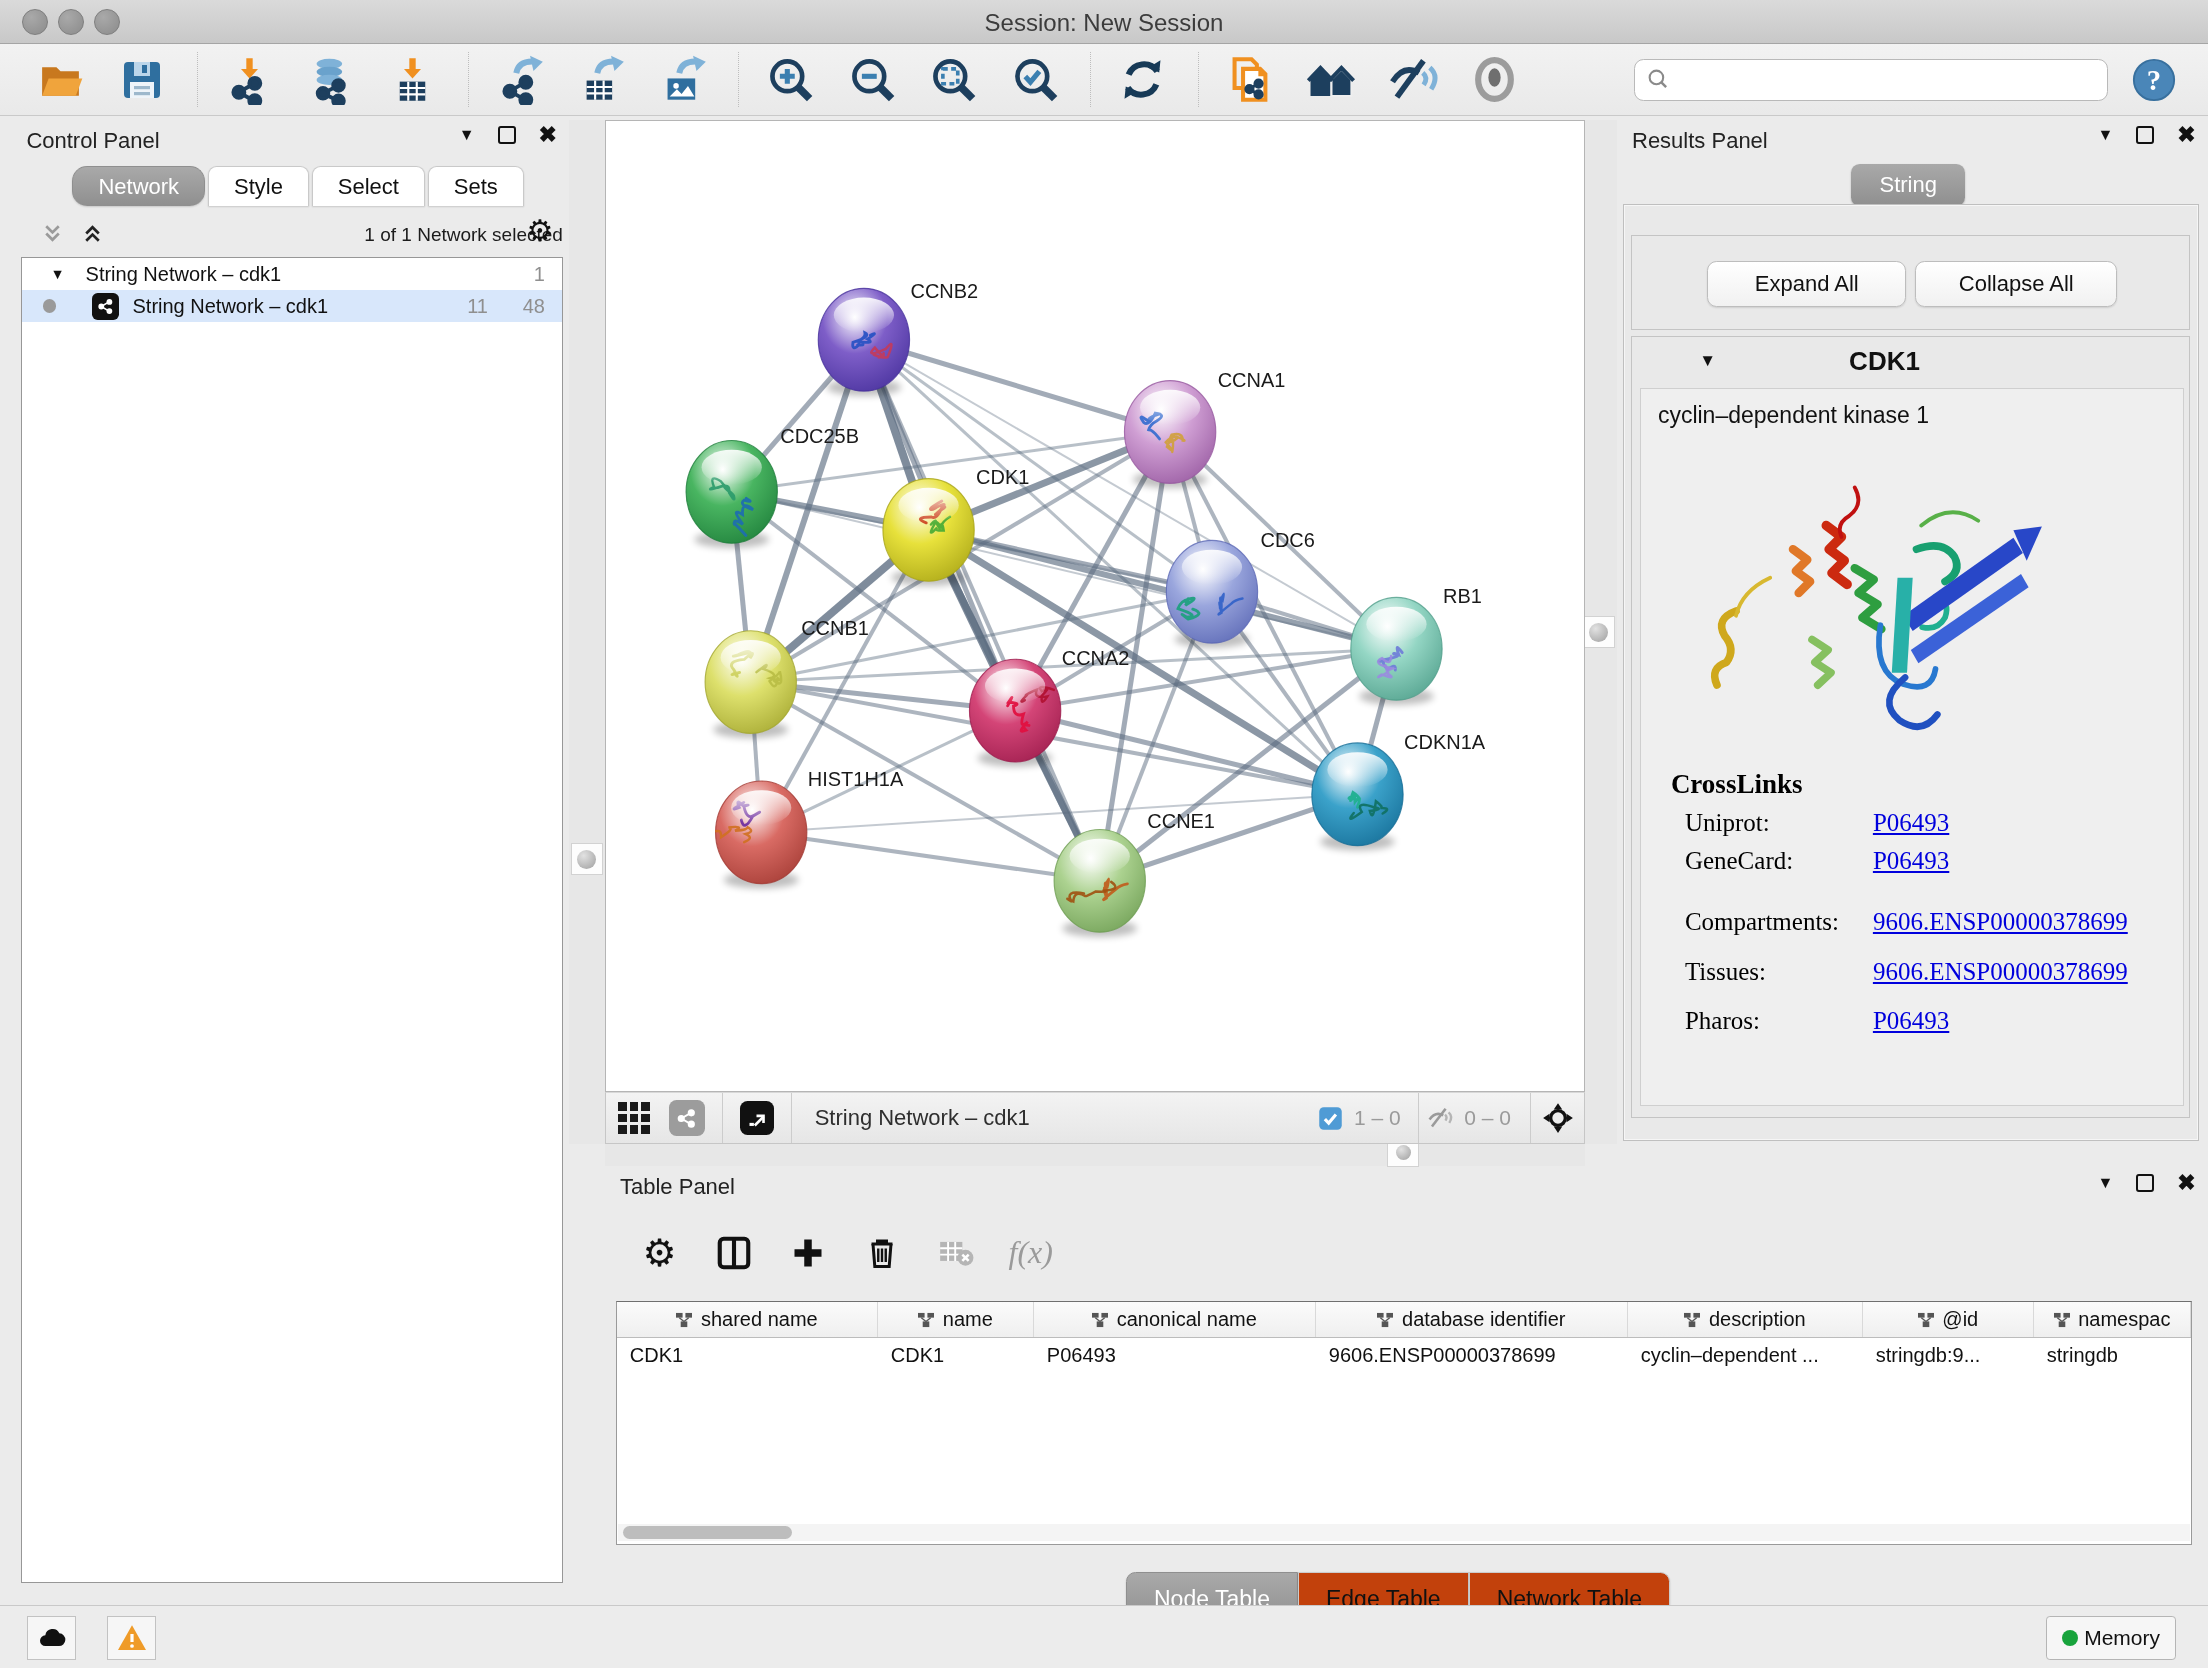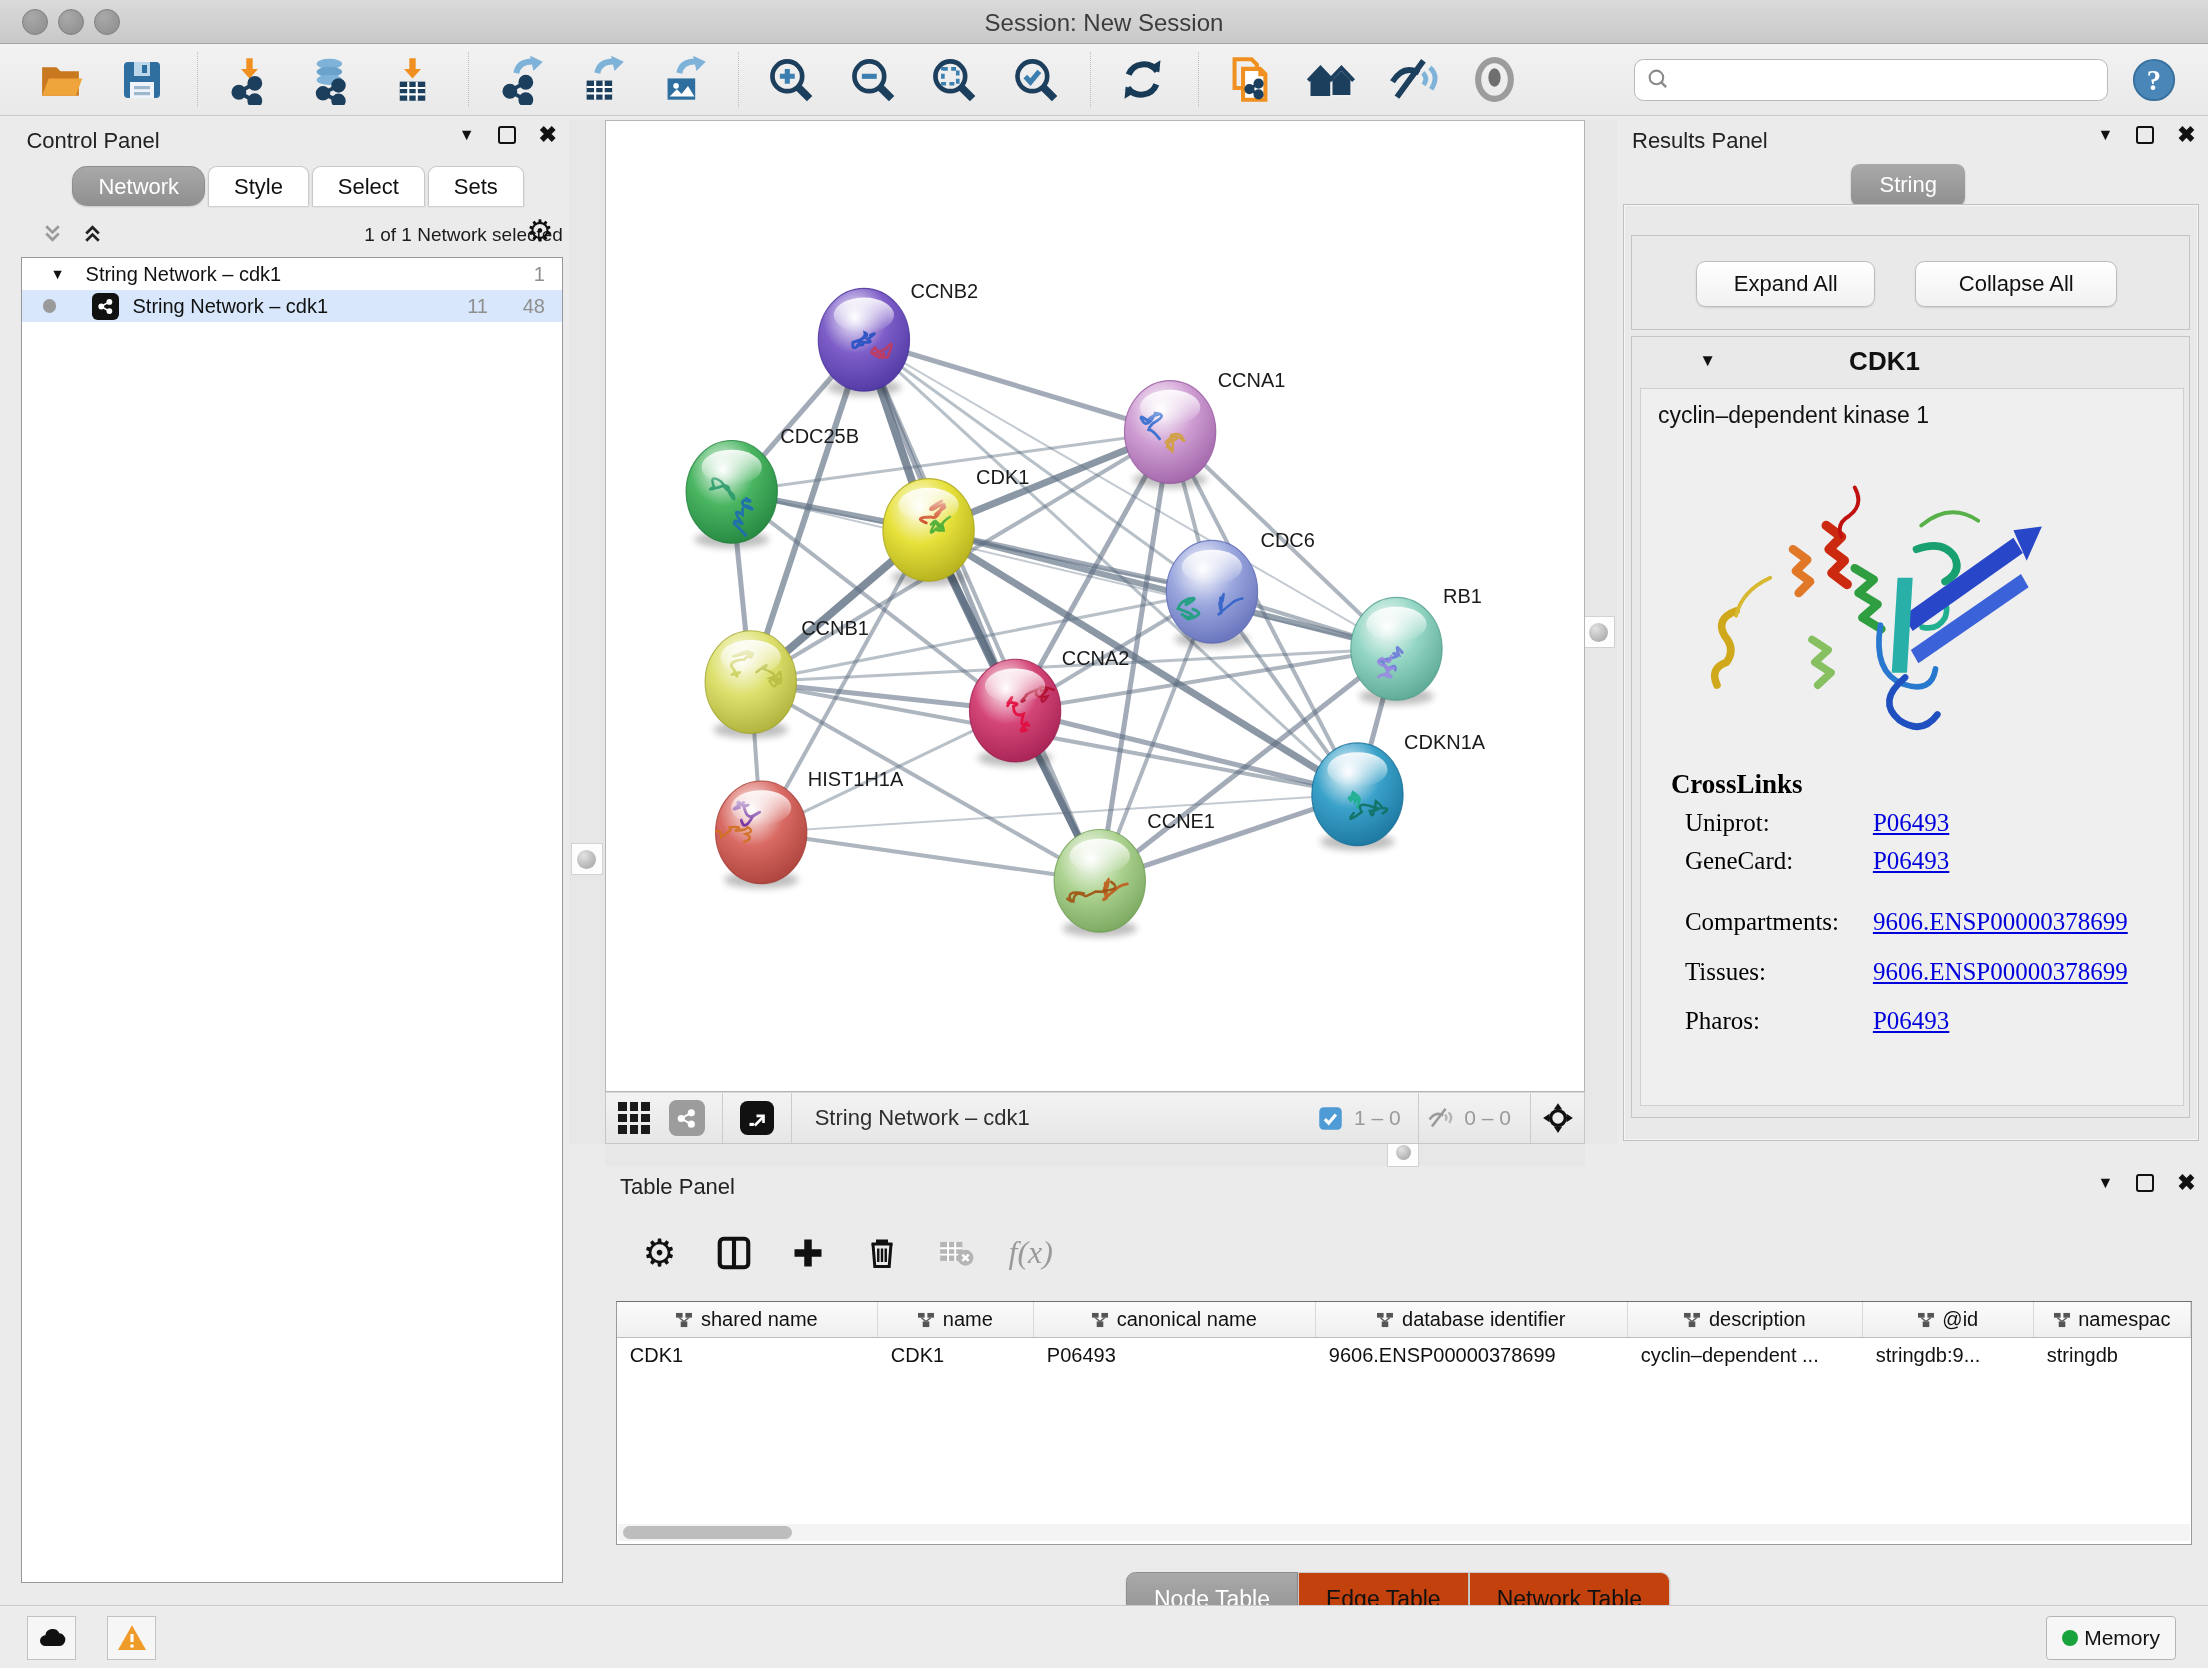--- a/index.html
+++ b/index.html
@@ -648,21 +648,21 @@
 <div id="results-panel">
   <div class="panel-title" style="position:absolute;left:15px;top:7.6px">Results Panel</div>
   <div class="win-icons" style="right:13.3px">
     <span class="tri">▼</span>
     <span class="float-sq"></span>
     <span class="close-x">✖</span>
   </div>
   <div id="rp-tab">String</div>
   <div id="rp-outer">
     <div id="rp-buttons-box">
-      <div class="rp-btn" style="left:64px;width:179px">Expand All</div>
+      <div class="rp-btn" style="left:75px;width:199px">Expand All</div>
       <div class="rp-btn" style="left:283px;width:202px">Collapse All</div>
     </div>
     <div id="rp-gene-box">
       <div id="rp-gene-header">
         <span id="rp-gene-tri">▼</span>
         <span id="rp-gene-name">CDK1</span>
       </div>
       <div id="rp-content">
         <div id="rp-desc">cyclin–dependent kinase 1</div>
         <svg width="399" height="333" viewBox="0 0 420 350" style="position:absolute;left:38px;top:46px">

